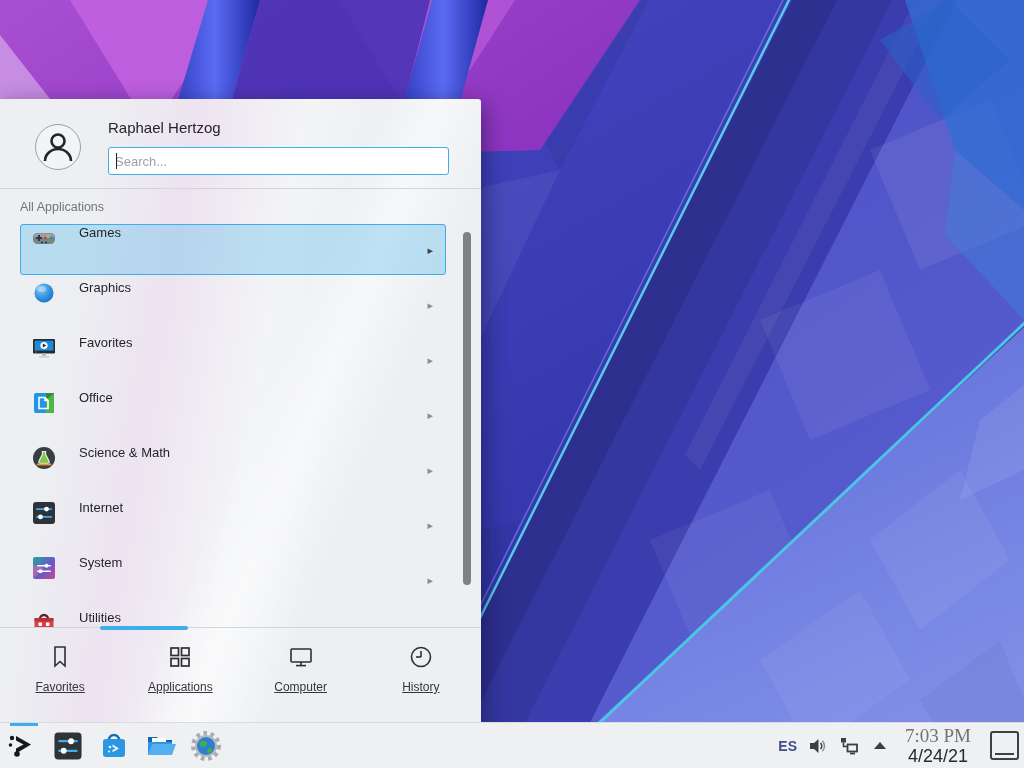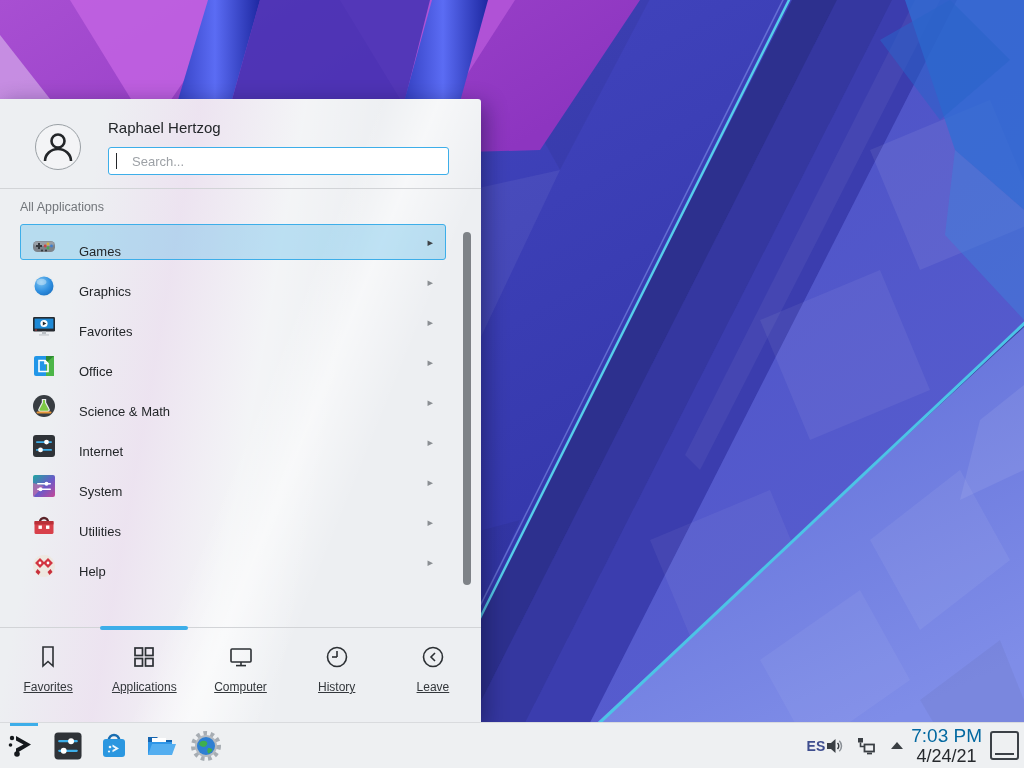--- a/index.html
+++ b/index.html
@@ -14,28 +14,28 @@
       linear-gradient(100deg, rgba(236,213,238,0) 18%, rgba(236,213,238,.45) 34%, rgba(255,255,255,.35) 52%, rgba(236,213,238,0) 66%),
       #edeff2;
     border-radius:0 3px 0 0;
     box-shadow:4px 6px 22px rgba(8,10,45,.45);
   }
   #menu-header{position:absolute;left:0;top:0;width:100%;height:89px;border-bottom:1px solid #d2d4d7;}
   #avatar{position:absolute;left:34px;top:24px;width:48px;height:48px;cursor:pointer;}
   #user-name{position:absolute;left:108px;top:20px;font-size:15px;color:#232629;}
   #search-wrap{position:absolute;left:108px;top:48px;width:341px;height:28px;}
   #search-input{width:100%;height:100%;box-sizing:border-box;border:1.5px solid #3daee9;border-radius:3px;background:#ffffff;
-    font:13px "Liberation Sans","DejaVu Sans",sans-serif;color:#232629;padding:0 23px;outline:none;}
+    font:13px "Liberation Sans","DejaVu Sans",sans-serif;color:#232629;padding:0 6px;outline:none;}
   #search-input::placeholder{color:#9da1a6;}
   #search-caret{position:absolute;left:8px;top:6px;width:1px;height:16px;background:#232629;}
 
   #section-label{position:absolute;left:20px;top:101px;font-size:12.5px;color:#72767b;}
 
   #category-list{position:absolute;left:20px;top:125px;width:426px;height:403px;overflow:hidden;}
-  .menu-item{position:relative;height:36px;margin-bottom:4px;display:flex;align-items:flex-end;
+  .menu-item{position:relative;height:51px;margin-bottom:4px;display:flex;align-items:flex-start;
     border:1px solid transparent;border-radius:3px;box-sizing:border-box;cursor:pointer;}
   .menu-item.selected{background:rgba(61,174,233,.30);border-color:#3daee9;}
   .mi-icon{width:26px;height:26px;margin-left:10px;flex:0 0 26px;}
   .mi-icon svg{width:26px;height:26px;display:block;}
   .mi-label{margin-left:22px;font-size:13px;color:#232629;}
   .mi-arrow{position:absolute;right:12px;top:50%;transform:translateY(-50%);font-size:11px;color:#8a8e92;}
   .mi-arrow::after{content:"▸";}
   .menu-item.selected .mi-arrow{color:#3e4246;}
 
   #menu-scrollbar{position:absolute;left:463px;top:133px;width:8px;height:353px;background:#7e8287;border-radius:4px;cursor:pointer;}
@@ -47,26 +47,26 @@
   .tab-icon svg{width:28px;height:28px;display:block;}
   .tab-label{margin-top:9px;font-size:12px;color:#33373b;text-decoration:underline;}
 
   
   #taskbar{position:absolute;left:0;top:722px;width:1024px;height:46px;background:#eef0f2;border-top:1px solid #d9dbde;box-sizing:border-box;
     display:flex;align-items:center;}
   #task-launchers{display:flex;align-items:center;gap:14px;padding-left:6px;}
   .task-icon{width:32px;height:32px;cursor:pointer;position:relative;}
   .task-icon svg{width:32px;height:32px;display:block;}
   #task-active-line{position:absolute;left:10px;top:0px;width:28px;height:3px;background:#3daee9;}
-  #tray{margin-left:auto;display:flex;align-items:center;padding-right:5px;}
+  #tray{margin-left:auto;display:flex;align-items:center;gap:11px;padding-right:5px;}
   #kbd-layout{font-size:14px;font-weight:bold;color:#3f4e8f;cursor:pointer;}
   .tray-icon{width:20px;height:20px;cursor:pointer;}
   .tray-icon svg{width:20px;height:20px;display:block;}
   #clock{display:flex;flex-direction:column;align-items:center;line-height:1;cursor:pointer;margin:0 4px;}
-  #clock-time{font-size:19px;color:#0369a1;}
+  #clock-time{font-size:19px;color:#737373;font-family:Liberation Serif, serif;}
   #clock-date{font-size:18px;color:#26292d;margin-top:2px;}
   #show-desktop{width:25px;height:25px;border:2px solid #3c4147;border-radius:3px;position:relative;cursor:pointer;background:transparent;margin-left:4px;}
   #show-desktop::after{content:"";position:absolute;left:3px;right:3px;bottom:3px;height:2px;background:#3c4147;}
 </style>
 </head>
 <body>
 
 <div id="stage">
 
   <svg id="wallpaper" viewBox="0 0 1024 768" preserveAspectRatio="none">
@@ -348,31 +348,20 @@
               <svg viewBox="0 0 28 28">
                 <g fill="none" stroke="#2c3034" stroke-width="1.6">
                   <circle cx="14" cy="14" r="9.5"></circle>
                   <line x1="14" y1="14" x2="14" y2="8"></line>
                   <line x1="14" y1="14" x2="9" y2="14"></line>
                 </g>
               </svg>
             </span>
             <span class="tab-label">History</span>
           </div>
-          <div class="tab">
-            <span class="tab-icon">
-              <svg viewBox="0 0 28 28">
-                <g fill="none" stroke="#2c3034" stroke-width="1.6">
-                  <circle cx="14" cy="14" r="9.5"></circle>
-                  <polyline points="16,10 12,14 16,18"></polyline>
-                </g>
-              </svg>
-            </span>
-            <span class="tab-label">Leave</span>
-          </div>
         </div>
     </div>
   </div>
 
   <div id="taskbar">
     <div id="task-active-line" style="left: 10px;"></div>
     <div id="task-launchers">
 
     <div class="task-icon active">
           <svg viewBox="0 0 32 32">

